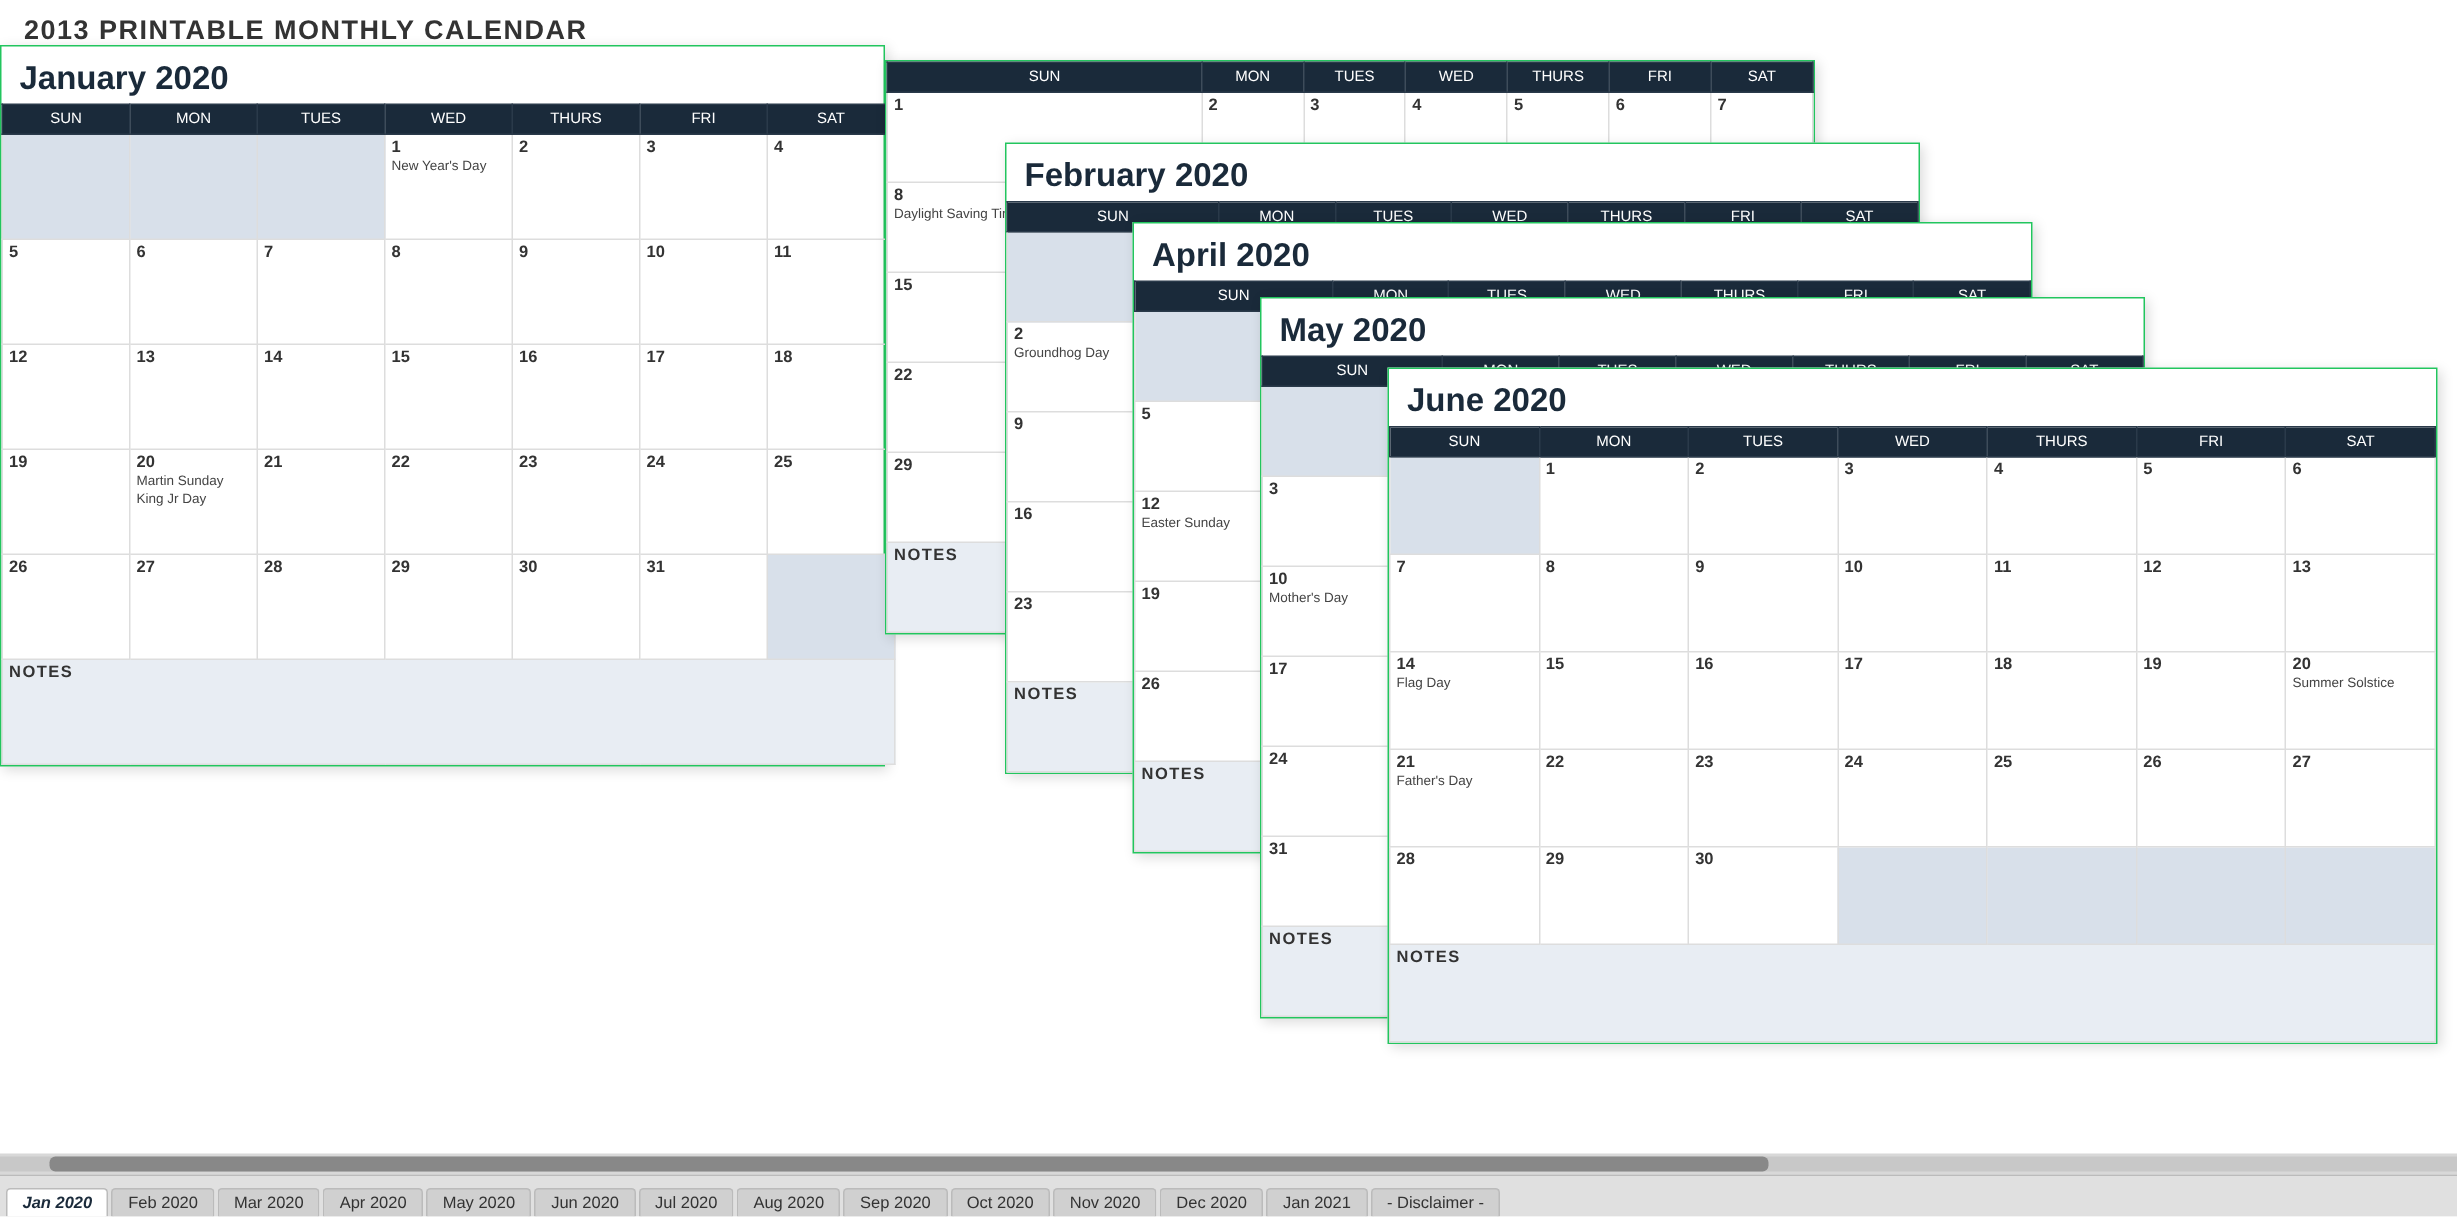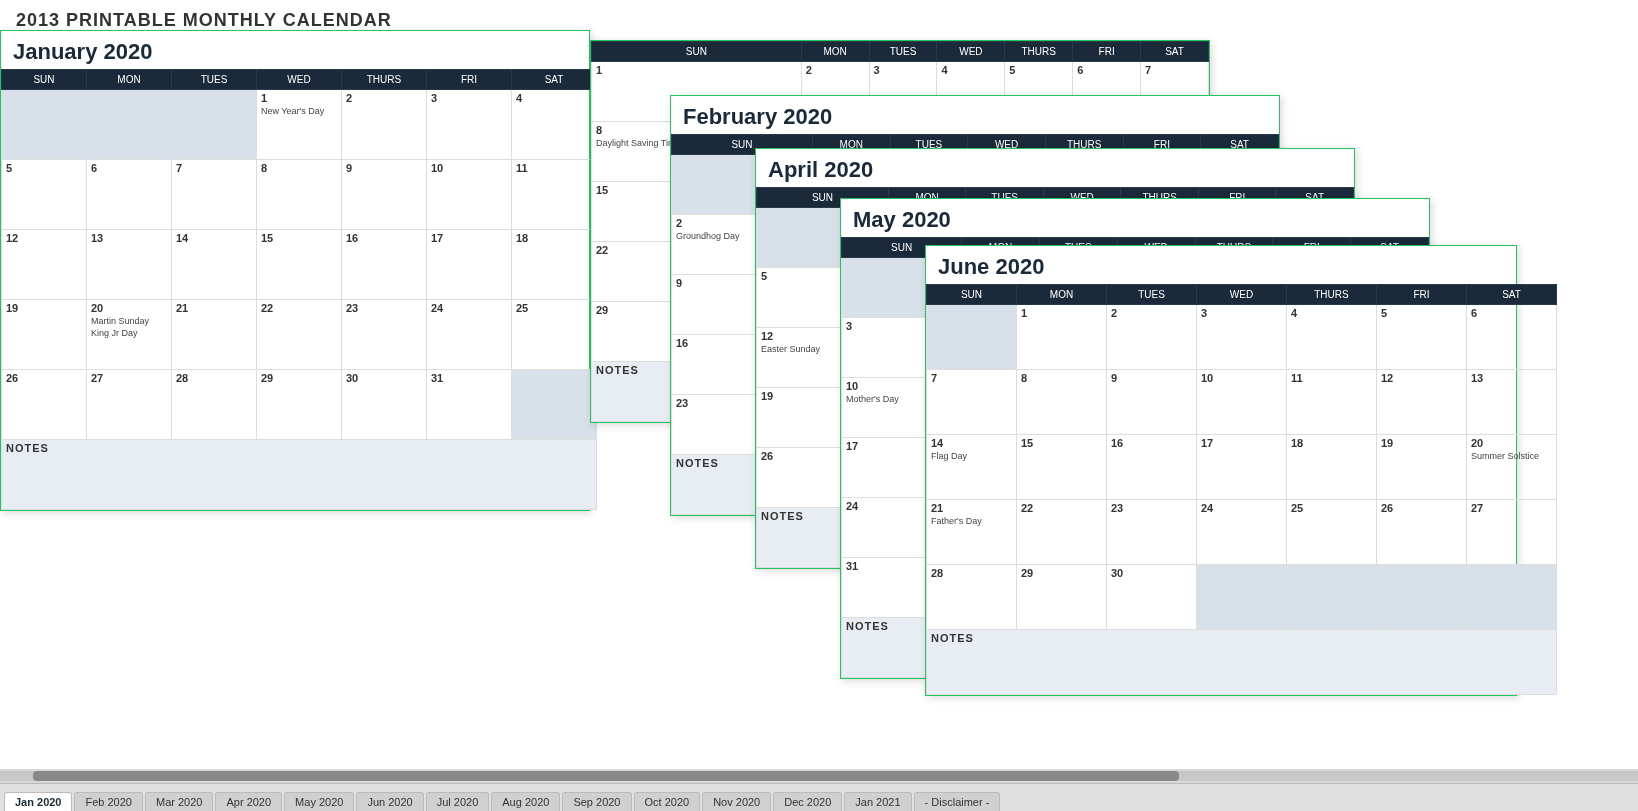--- a/index.html
+++ b/index.html
@@ -118,20 +118,21 @@
       cursor: pointer;
       margin-right: 2px;
       border-radius: 3px 3px 0 0;
       white-space: nowrap;
     }
 
     .tab-item.active {
       background: white;
       color: #1a2a3a;
       font-weight: bold;
+      font-style: italic;
     }
 
     .scrollbar-area {
       position: absolute;
       bottom: 28px;
       left: 0;
       right: 0;
       height: 14px;
       background: #d8d8d8;
       display: flex;
@@ -194,21 +195,21 @@
       left: 840px;
       top: 198px;
       width: 590px;
       z-index: 5;
     }
 
     
     .card-jun {
       left: 925px;
       top: 245px;
-      width: 592px;
+      width: 700px;
       z-index: 6;
     }
     .card-jun .cal-table tbody tr td {
       height: 65px;
       min-width: 90px;
     }
   </style>
 </head>
 <body>
 

